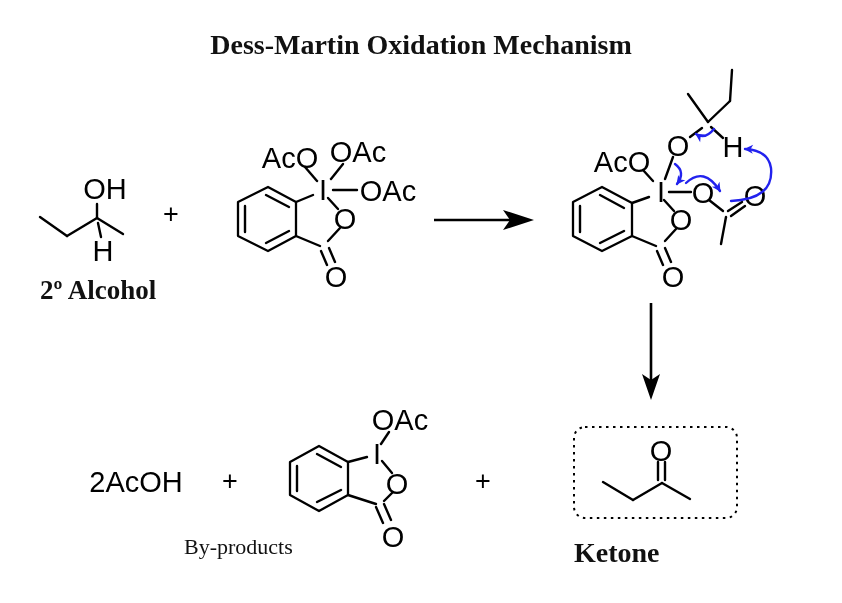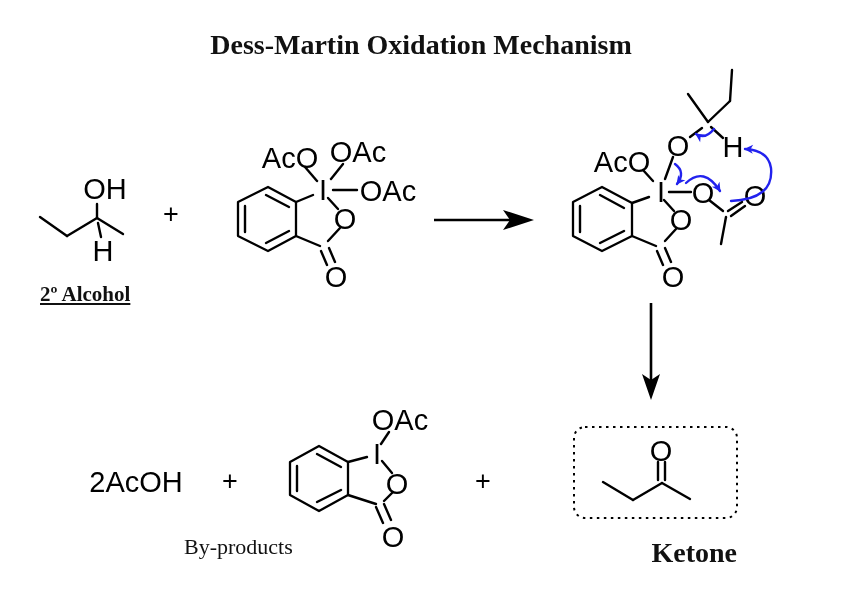--- a/index.html
+++ b/index.html
@@ -1,23 +1,23 @@
 <!DOCTYPE html>
 <html><head>
 <meta charset="utf-8">
 <style>
   html,body{margin:0;padding:0;background:#fff;}
   .canvas{position:relative;width:842px;height:603px;background:#ffffff;overflow:hidden;
           font-family:"Liberation Sans",sans-serif;}
   .title{position:absolute;left:0;top:29px;width:842px;text-align:center;
          font-family:"Liberation Serif",serif;font-weight:bold;font-size:28px;color:#111;}
   .cap{position:absolute;font-family:"Liberation Serif",serif;color:#111;white-space:nowrap;}
-  .cap-alcohol{left:40px;top:282px;font-weight:bold;font-size:21px;text-decoration:underline;}
+  .cap-alcohol{left:40px;top:275px;font-weight:bold;font-size:27px;}
   .cap-byproducts{left:184px;top:534px;font-size:22px;}
-  .cap-ketone{left:574px;top:537px;width:163px;text-align:right;font-weight:bold;font-size:28px;}
+  .cap-ketone{left:574px;top:537px;width:163px;text-align:left;font-weight:bold;font-size:28px;}
   svg{position:absolute;left:0;top:0;}
   .atom{font-family:"Liberation Sans",sans-serif;font-size:29px;fill:#000;}
   .plus{font-family:"Liberation Sans",sans-serif;font-size:27px;fill:#000;}
   .bond{stroke:#000;stroke-width:2.4;stroke-linecap:round;fill:none;}
   .ring{stroke:#000;stroke-width:2.3;stroke-linejoin:round;fill:none;}
   .curved{stroke-width:2.4;fill:none;stroke-linecap:round;}
 </style>
 </head>
 <body>
 

